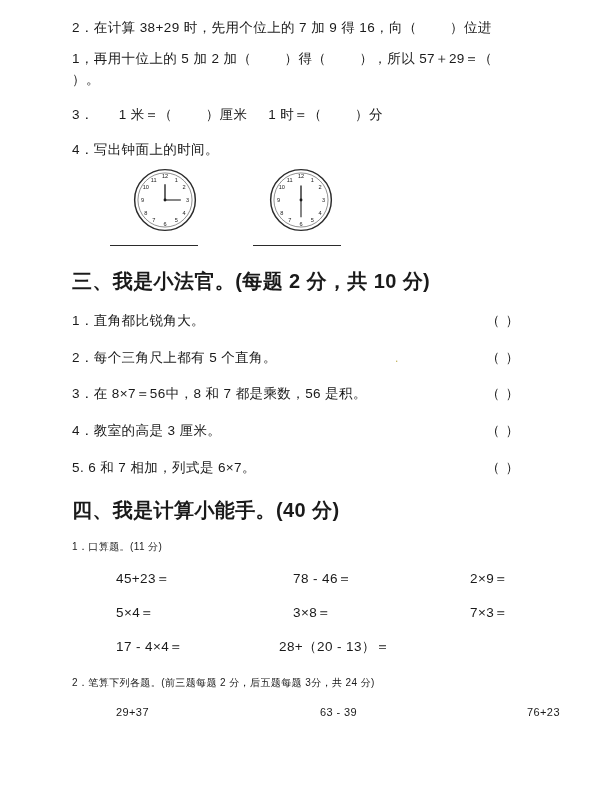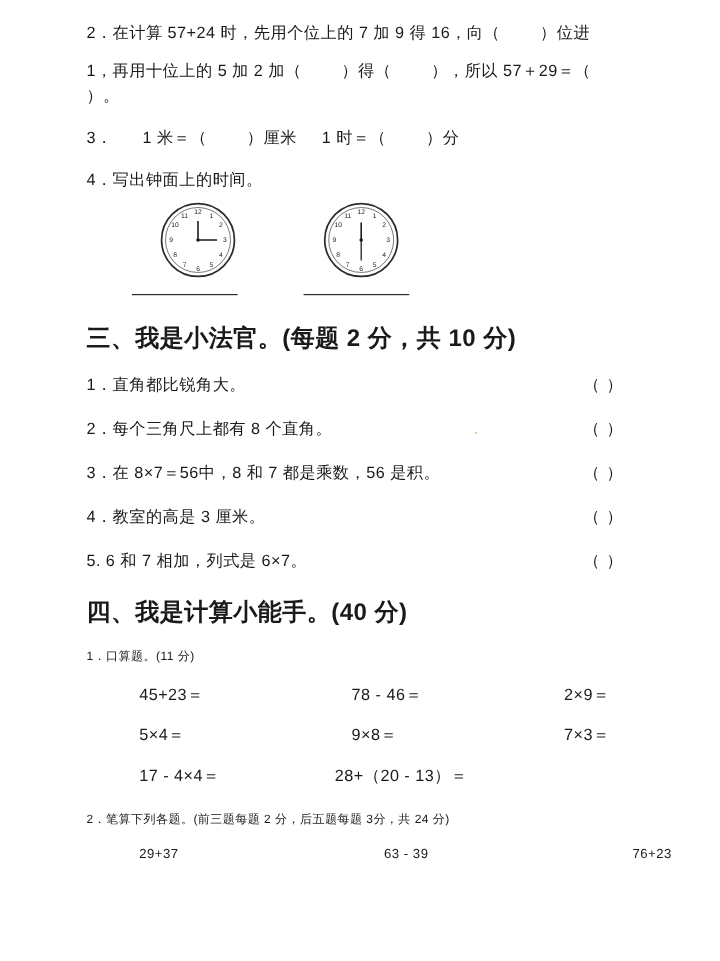--- a/index.html
+++ b/index.html
@@ -114,21 +114,21 @@
     letter-spacing: 0.4px;
     margin: 0 0 16px 0;
   }
 </style>
 </head>
 <body>
 
 <div class="page">
   <div class="content">
 
-    <p class="line tight">2．在计算 57+24 时，先用个位上的 7 加 9 得 16，向（        ）位进</p>
+    <p class="line tight">2．在计算 38+29 时，先用个位上的 7 加 9 得 16，向（        ）位进</p>
     <p class="line">1，再用十位上的 5 加 2 加（        ）得（        ），所以 57＋29＝（        ）。</p>
 
     <p class="line">3．      1 米＝（        ）厘米     1 时＝（        ）分</p>
 
     <p class="line" style="margin-bottom:4px">4．写出钟面上的时间。</p>
 
     <div class="clocks">
       <div class="clock-wrap">
         <svg class="clockface" width="66" height="66" viewBox="0 0 100 100">
           <circle cx="50" cy="50" r="46" fill="#ffffff" stroke="#2b2b2b" stroke-width="2.2"></circle>
@@ -185,21 +185,21 @@
     <p class="heading">三、我是小法官。(每题 2 分，共 10 分)</p>
 
     <div class="tf-rowwrap">
       <div class="tf-row">
         <span class="tf-text">1．直角都比锐角大。</span>
         <span class="tf-paren">（        ）</span>
       </div>
     </div>
     <div class="tf-rowwrap">
       <div class="tf-row">
-        <span class="tf-text">2．每个三角尺上都有 8 个直角。</span>
+        <span class="tf-text">2．每个三角尺上都有 5 个直角。</span>
         <span class="dot" style="margin-left:118px">.</span>
         <span class="tf-paren">（        ）</span>
       </div>
     </div>
     <div class="tf-rowwrap">
       <div class="tf-row">
         <span class="tf-text">3．在 8×7＝56中，8 和 7 都是乘数，56 是积。</span>
         <span class="tf-paren">（        ）</span>
       </div>
     </div>
@@ -221,21 +221,21 @@
     <p class="sub-head">1．口算题。(11 分)</p>
 
     <div class="calc-grid">
       <span class="calc-cell" style="width:133px">45+23＝</span>
       <span class="calc-cell" style="width:133px">78 - 46＝</span>
       <span class="calc-cell" style="width:103px">2×9＝</span>
       <span class="calc-cell">37 - 19＝</span>
     </div>
     <div class="calc-grid">
       <span class="calc-cell" style="width:133px">5×4＝</span>
-      <span class="calc-cell" style="width:133px">9×8＝</span>
+      <span class="calc-cell" style="width:133px">3×8＝</span>
       <span class="calc-cell" style="width:103px">7×3＝</span>
       <span class="calc-cell">6×2＝</span>
     </div>
     <div class="calc-grid">
       <span class="calc-cell" style="width:119px">17 - 4×4＝</span>
       <span class="calc-cell">28+（20 - 13）＝</span>
     </div>
 
     <p class="sub-head" style="margin-top:20px">2．笔算下列各题。(前三题每题 2 分，后五题每题 3分，共 24 分)</p>
 

